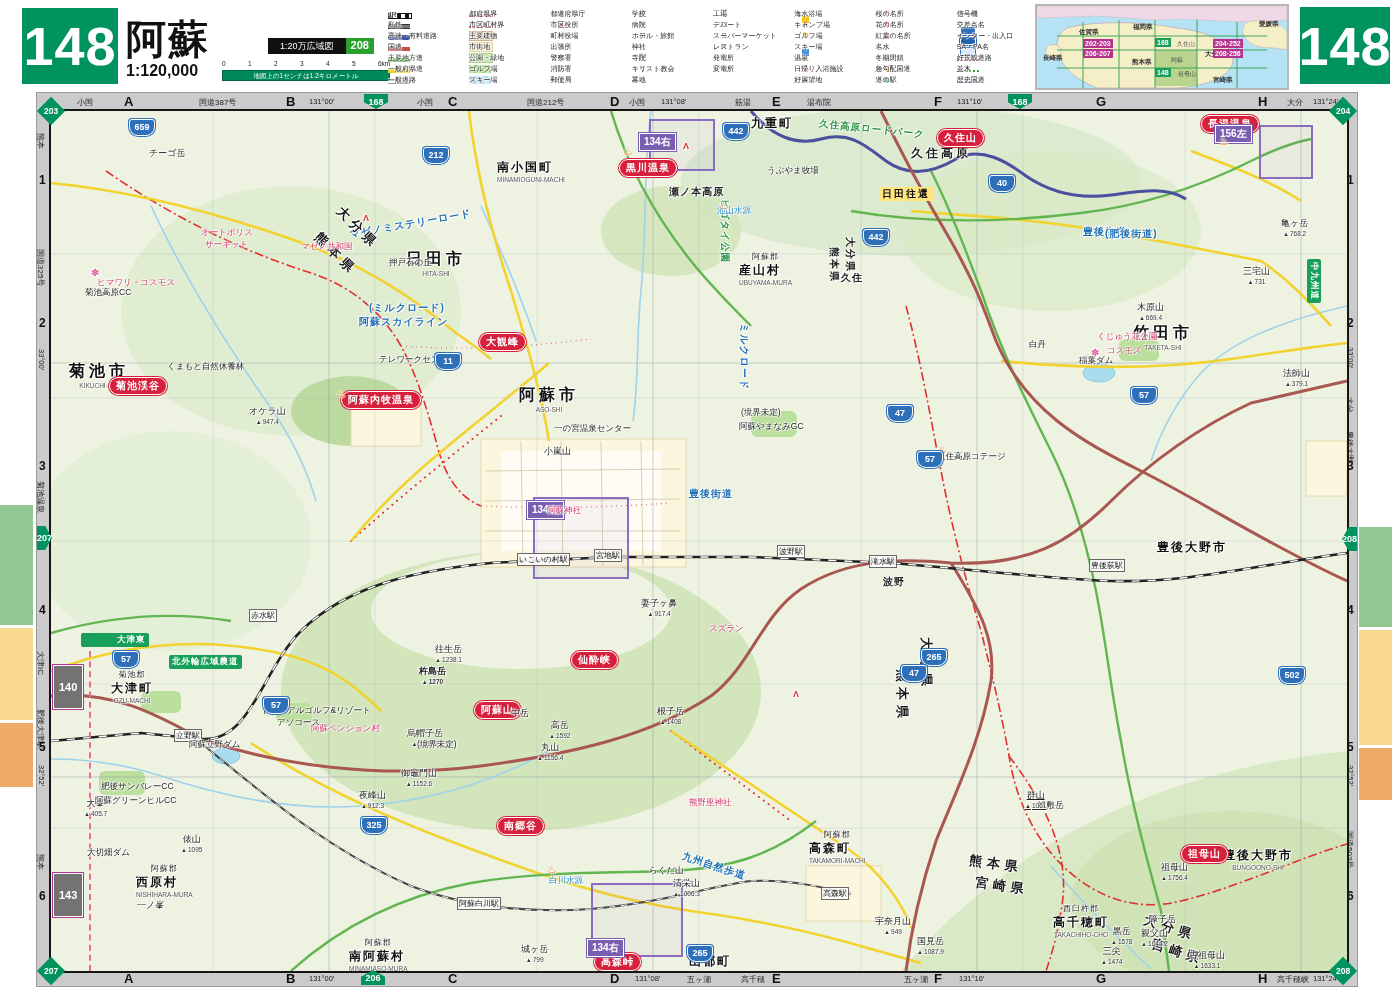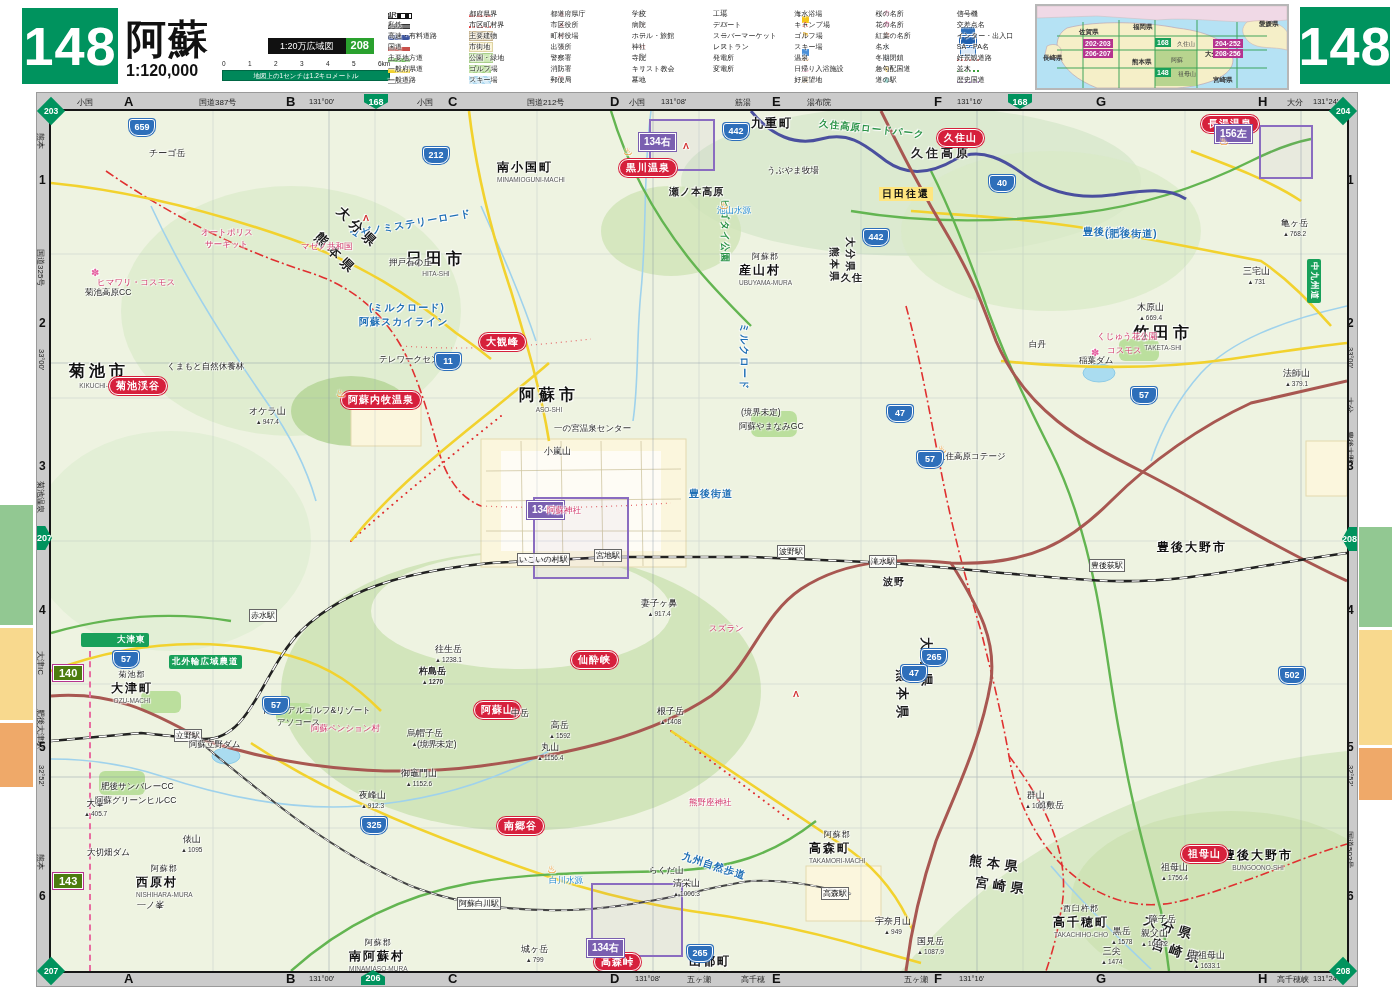--- a/index.html
+++ b/index.html
@@ -97,21 +97,21 @@
   
   .lbl{position:absolute;white-space:nowrap;color:#222;font-size:8.5px;text-shadow:0 0 2px #fff,0 0 2px #fff,1px 1px 1px #fff,-1px -1px 1px #fff;}
   .lbl .gun{display:block;font-size:8px;text-align:center;color:#222;font-weight:normal;letter-spacing:1px;}
   .lbl .sub{display:block;font-size:6.5px;text-align:center;color:#555;letter-spacing:0;font-weight:normal;}
   .lbl.city{font-size:16px;font-weight:bold;letter-spacing:4px;color:#111;}
   .lbl.city.sm2{font-size:12px;letter-spacing:2px;}
   .lbl.area{font-size:12px;font-weight:bold;letter-spacing:3px;color:#222;}
   .lbl.area.sm2{font-size:10px;letter-spacing:1px;}
   .lbl.rb{background:#d6203c;color:#fff;font-size:10px;font-weight:bold;padding:1px 6px;border-radius:9px;border:1px solid #fff;box-shadow:0 0 0 1px #d6203c;text-shadow:none;letter-spacing:1px;}
   .lbl.pp{background:#7a5fb0;color:#fff;font-size:10px;font-weight:bold;padding:1px 4px;border:1px solid #fff;box-shadow:0 0 0 1px #7a5fb0;text-shadow:none;}
-  .lbl.mg{background:#4d7c0f;color:#fff;font-size:11px;font-weight:bold;padding:1px 5px;border:1px solid #fff;box-shadow:0 0 0 1px #b5338f;text-shadow:none;}
+  .lbl.mg{background:#737373;color:#fff;font-size:11px;font-weight:bold;padding:15px 5px;border:1px solid #fff;box-shadow:0 0 0 1px #b5338f;text-shadow:none;}
   .lbl.gb{background:#18a05a;color:#fff;font-size:8.5px;font-weight:bold;padding:1px 3px;border-radius:2px;text-shadow:none;letter-spacing:1px;}
   .lbl.sh{width:24px;height:15px;background:#2e6fba;color:#fff;font-size:9px;font-weight:bold;text-align:center;line-height:15px;border-radius:3px 3px 9px 9px;border:1px solid #fff;box-shadow:0 0 0 1px #2e6fba;text-shadow:none;padding:0;}
   .lbl.mtn{font-size:9px;color:#222;text-align:center;}
   .lbl.mtn .elev{display:block;font-size:6.5px;color:#333;}
   .lbl.mtn .elev:before{content:"▲";font-size:6px;margin-right:1px;}
   .lbl.pf{font-size:13px;font-weight:bold;letter-spacing:5px;color:#1a1a1a;}
   .lbl.pf.sm2{font-size:10px;letter-spacing:2px;}
   .lbl.rdb{color:#1f6fb5;font-size:10px;font-weight:bold;letter-spacing:1px;}
   .lbl.rdg{color:#2a9347;font-size:9.5px;font-weight:bold;letter-spacing:1px;}
   .lbl.rdy{color:#111;font-size:10px;font-weight:bold;background:#ffe680;padding:0 3px;text-shadow:none;letter-spacing:2px;}
@@ -755,21 +755,21 @@
           <div class="lbl mtn" style="left: 33px; top: 686px;"><span class="main">大峯</span><span class="elev">405.7</span></div>
           <div class="lbl mtn" style="left: 1110px; top: 750px;"><span class="main">祖母山</span><span class="elev">1756.4</span></div>
           <div class="lbl mtn" style="left: 1098px; top: 802px;"><span class="main">障子岳</span></div>
           <div class="lbl mtn" style="left: 1138px; top: 838px;"><span class="main">古祖母山</span><span class="elev">1633.1</span></div>
           <div class="lbl mtn" style="left: 1060px; top: 814px;"><span class="main">黒岳</span><span class="elev">1578</span></div>
           <div class="lbl mtn" style="left: 1090px; top: 816px;"><span class="main">親父山</span><span class="elev">1644.2</span></div>
           <div class="lbl mtn" style="left: 1050px; top: 834px;"><span class="main">三尖</span><span class="elev">1474</span></div>
           <div class="lbl mtn" style="left: 866px; top: 824px;"><span class="main">国見岳</span><span class="elev">1087.9</span></div>
           <div class="lbl mtn" style="left: 824px; top: 804px;"><span class="main">宇奈月山</span><span class="elev">949</span></div>
           <div class="lbl mtn" style="left: 986px; top: 688px;"><span class="main">越敷岳</span></div>
-          <div class="lbl mtn" style="left: 974px; top: 678px;"><span class="main">群山</span><span class="elev">1061</span></div>
+          <div class="lbl mtn" style="left: 974px; top: 678px; text-decoration: underline;"><span class="main">群山</span><span class="elev">1061</span></div>
           <div class="lbl mtn" style="left: 1086px; top: 190px;"><span class="main">木原山</span><span class="elev">669.4</span></div>
           <div class="lbl mtn" style="left: 1192px; top: 154px;"><span class="main">三宅山</span><span class="elev">731</span></div>
           <div class="lbl mtn" style="left: 1232px; top: 256px;"><span class="main">法師山</span><span class="elev">379.1</span></div>
           <div class="lbl mtn" style="left: 1230px; top: 106px;"><span class="main">亀ヶ岳</span><span class="elev">768.2</span></div>
           <div class="lbl mtn" style="left: 622px; top: 766px;"><span class="main">清栄山</span><span class="elev">1006.3</span></div>
           <div class="lbl mtn" style="left: 470px; top: 832px;"><span class="main">城ヶ岳</span><span class="elev">799</span></div>
           <div class="lbl st" style="left: 466px; top: 442px;"><span class="main">いこいの村駅</span></div>
           <div class="lbl st" style="left: 543px; top: 438px;"><span class="main">宮地駅</span></div>
           <div class="lbl st" style="left: 726px; top: 434px;"><span class="main">波野駅</span></div>
           <div class="lbl st" style="left: 818px; top: 444px;"><span class="main">滝水駅</span></div>

